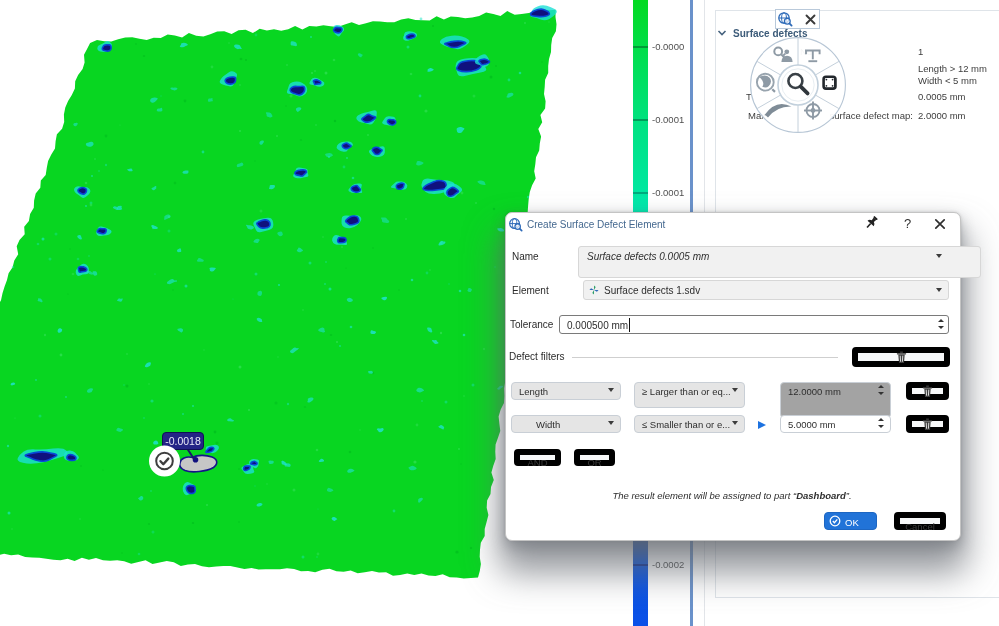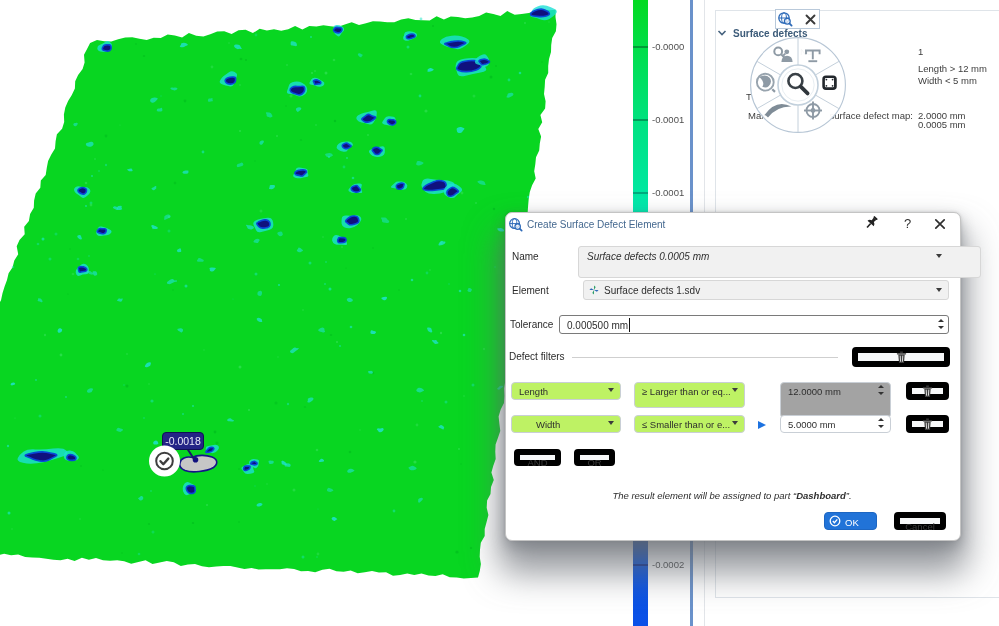--- a/index.html
+++ b/index.html
@@ -4,21 +4,21 @@
 <style>
   html,body{margin:0;padding:0;}
   body{width:999px;height:626px;overflow:hidden;background:#ffffff;
        font-family:"Liberation Sans",sans-serif;}
   #app{position:relative;width:999px;height:626px;}
   .abs{position:absolute;}
   .lbl{position:absolute;font-size:9.5px;color:#4f4f4f;line-height:11px;white-space:nowrap;}
   .ptxt{position:absolute;font-size:9.5px;color:#3d3d3d;line-height:12px;white-space:nowrap;}
   .fld{position:absolute;background:#f1f1f1;border:1px solid #d7d7d7;border-radius:3px;
        font-size:10px;color:#2e2e2e;box-sizing:border-box;}
-  .cmb{position:absolute;background:#bef264;border:1px solid #c9cfd6;border-radius:4px;
+  .cmb{position:absolute;background:#e5e5e5;border:1px solid #c9cfd6;border-radius:4px;
        font-size:9.5px;color:#2e2e2e;box-sizing:border-box;line-height:17px;padding-left:7px;padding-right:16px;white-space:nowrap;overflow:hidden;}
   .btn{position:absolute;background:#f7f8f9;border:6px solid #000000;border-radius:4px;
        box-sizing:border-box;text-align:center;font-size:9.5px;color:#3b3b3b;}
   .caret{position:absolute;width:0;height:0;border-left:3.5px solid transparent;
        border-right:3.5px solid transparent;border-top:4.5px solid #3c3c3c;}
   .spin{position:absolute;width:0;height:0;border-left:3px solid transparent;
        border-right:3px solid transparent;}
 </style>
 </head>
 <body>
@@ -371,21 +371,21 @@
   <svg class="abs" style="left:717px;top:29px" width="10" height="8" viewBox="0 0 10 8">
     <path d="M1.5,2 L5,5.5 L8.5,2" fill="none" stroke="#47637f" stroke-width="1.6"></path>
   </svg>
   <div class="abs" style="left:733px;top:27.5px;font-size:10px;font-weight:bold;color:#3c5b79;white-space:nowrap;">Surface defects</div>
 
   <div class="ptxt" style="left:780px;top:46px;padding-left:20px;">Nu</div>
   <div class="ptxt" style="left:918px;top:46px;">1</div>
   <div class="ptxt" style="left:918px;top:63px;">Length &gt; 12 mm</div>
   <div class="ptxt" style="left:918px;top:75px;">Width &lt; 5 mm</div>
   <div class="ptxt" style="left:746px;top:91px;">T</div>
-  <div class="ptxt" style="left:918px;top:91px;margin-top:28px;">0.0005 mm</div>
+  <div class="ptxt" style="left:918px;top:91px;">0.0005 mm</div>
   <div class="ptxt" style="left:748px;top:110px;">Max</div>
   <div class="ptxt" style="left:818px;top:110px;width:95px;text-align:right;">surface defect map:</div>
   <div class="ptxt" style="left:918px;top:110px;">2.0000 mm</div>
 
   <svg class="abs" style="left:750px;top:36.5px" width="96" height="96" viewBox="0 0 96 96">
     <circle cx="48" cy="48" r="47.4" fill="#ffffff" fill-opacity="0.95" stroke="#b7c6d5" stroke-width="1.1"></circle>
     <g stroke="#c4d0db" stroke-width="1">
       <line x1="48" y1="0.6" x2="48" y2="28"></line>
       <line x1="48" y1="68" x2="48" y2="95.4"></line>
       <line x1="6.9" y1="24.3" x2="30.7" y2="38"></line>

